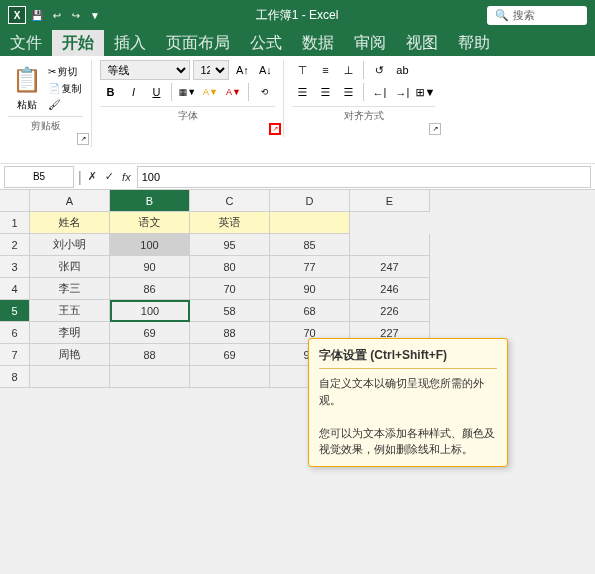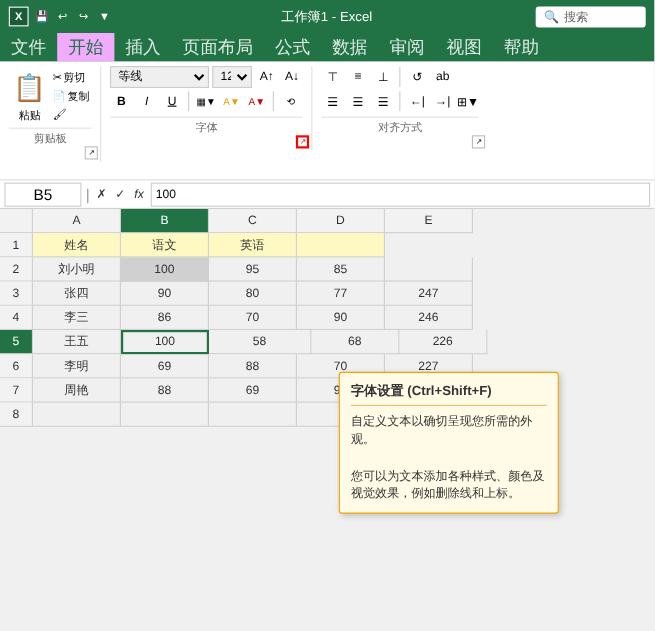--- a/index.html
+++ b/index.html
@@ -18,40 +18,40 @@
     .excel-icon { width: 18px; height: 18px; background: #1a5c38; border: 1px solid #fff; display: flex; align-items: center; justify-content: center; font-weight: bold; font-size: 10px; color: #fff; }
     .title-center { flex: 1; text-align: center; font-size: 12px; color: white; }
     .title-right { display: flex; align-items: center; gap: 4px; }
     .search-box { background: white; border-radius: 3px; padding: 2px 8px; display: flex; align-items: center; gap: 4px; font-size: 11px; color: #666; width: 100px; }
 
     
     .qat { display: flex; align-items: center; gap: 3px; margin-right: 4px; }
     .qat-icon { width: 16px; height: 16px; display: flex; align-items: center; justify-content: center; font-size: 10px; color: white; cursor: pointer; }
     .ribbon-tabs { display: flex; background: #217346; height: 26px; }
     .ribbon-tab { padding: 4px 10px; font-size: 16px; color: rgba(255,255,255,0.85); cursor: pointer; display: flex; align-items: center; }
-    .ribbon-tab.active { background: #f0abfc; color: #217346; font-weight: normal; }
+    .ribbon-tab.active { background: #e5e5e5; color: #217346; font-weight: bold; }
     .ribbon-content { background: white; padding: 4px 8px 2px 8px; display: flex; gap: 8px; align-items: flex-start; border-bottom: 1px solid #e0e0e0; }
     .ribbon-group-label { font-size: 10px; color: #666; margin-top: 2px; padding-top: 2px; border-top: 1px solid #e0e0e0; width: 100%; text-align: center; }
 
     
     .paste-area { display: flex; align-items: center; gap: 2px; padding: 2px; }
 
     
     .font-row { display: flex; align-items: center; gap: 3px; margin-bottom: 2px; }
     .font-select { width: 90px; height: 20px; border: 1px solid #ccc; font-size: 11px; padding: 0 2px; }
     .font-size-select { width: 36px; height: 20px; border: 1px solid #ccc; font-size: 11px; padding: 0 2px; }
     .font-btn { width: 20px; height: 20px; border: 1px solid transparent; background: transparent; font-size: 11px; cursor: pointer; display: flex; align-items: center; justify-content: center; }
     .font-btn-B { font-weight: bold; }
     .font-btn-I { font-style: italic; }
     .font-btn-U { text-decoration: underline; }
     .divider { width: 1px; height: 18px; background: #ccc; margin: 0 2px; }
 
     
     .formula-bar { display: flex; align-items: center; height: 26px; background: white; border-bottom: 1px solid #d0d0d0; padding: 0 4px; gap: 4px; }
-    .name-box { width: 70px; height: 22px; border: 1px solid #ccc; font-size: 14px; padding: 0 4px; text-align: center; }
+    .name-box { width: 70px; height: 22px; border: 1px solid #ccc; font-size: 10px; padding: 0 4px; text-align: center; }
     .formula-bar-sep { color: #999; font-size: 14px; }
     .formula-icon { font-size: 11px; color: #333; padding: 0 2px; cursor: pointer; }
     .formula-input { flex: 1; height: 22px; border: 1px solid #ccc; font-size: 11px; padding: 0 4px; }
 
     
     .spreadsheet { position: relative; }
     .col-header-row { display: flex; height: 22px; }
     .row-header-cell { width: 30px; min-width: 30px; background: #f2f2f2; border-right: 1px solid #d0d0d0; border-bottom: 1px solid #d0d0d0; }
     .col-header { background: #f2f2f2; border-right: 1px solid #d0d0d0; border-bottom: 1px solid #d0d0d0; display: flex; align-items: center; justify-content: center; font-size: 11px; font-weight: normal; color: #333; }
     .col-header.selected { background: #217346; color: white; }
@@ -273,21 +273,21 @@
     <div class="cell" style="width:80px;">86</div>
     <div class="cell" style="width:80px;">70</div>
     <div class="cell" style="width:80px;">90</div>
     <div class="cell" style="width:80px;">246</div>
   </div>
 
   <div class="grid-row">
     <div class="row-num" style="background:#217346; color:white;">5</div>
     <div class="cell" style="width:80px;">王五</div>
     <div class="cell cell-active" style="width:80px;">100</div>
-    <div class="cell" style="width:93px;text-align:center;">58</div>
+    <div class="cell" style="width:80px;text-align:center;">58</div>
     <div class="cell" style="width:80px;">68</div>
     <div class="cell" style="width:80px;">226</div>
   </div>
 
   <div class="grid-row">
     <div class="row-num">6</div>
     <div class="cell" style="width:80px;">李明</div>
     <div class="cell" style="width:80px;">69</div>
     <div class="cell" style="width:80px;">88</div>
     <div class="cell" style="width:80px;">70</div>

